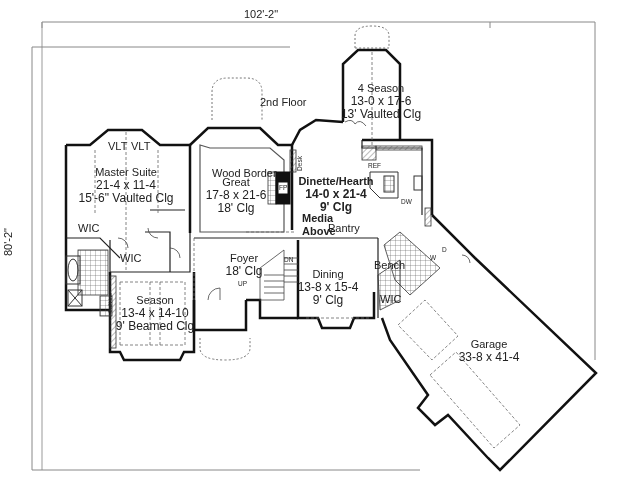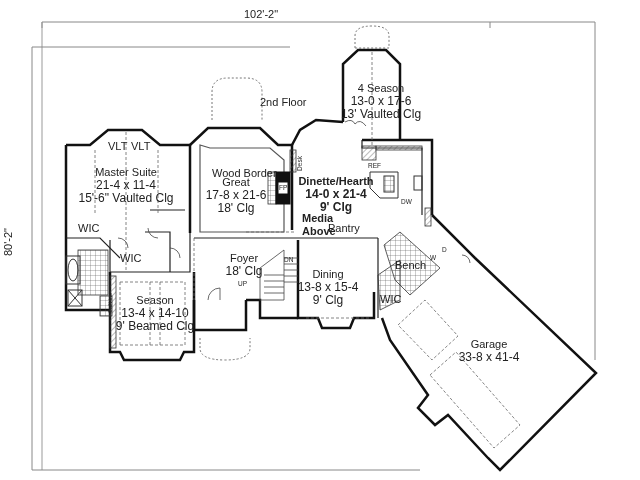--- a/index.html
+++ b/index.html
@@ -204,16 +204,16 @@
 <div class="note" style="left:328px; top:222px;">Pantry</div>
 <div class="note" style="left:368px; top:162px; font-size:6.5px;">REF</div>
 <div class="note" style="left:401px; top:198px; font-size:6.5px;">DW</div>
 <div class="note" style="left:279px; top:184px; font-size:6.5px;">FP</div>
 <div class="note" style="left:292px; top:160px; font-size:6.5px; transform:rotate(-90deg);">Desk</div>
 <div class="note" style="left:284px; top:256px; font-size:6.5px;">DN</div>
 <div class="note" style="left:238px; top:280px; font-size:6.5px;">UP</div>
 <div class="note" style="left:78px; top:222px;">WIC</div>
 <div class="note" style="left:120px; top:252px;">WIC</div>
 <div class="note" style="left:380px; top:293px;">WIC</div>
-<div class="note" style="left:385px; top:259px;padding-left:10px;">Bench</div>
+<div class="note" style="left:364px; top:259px;padding-left:10px;">Bench</div>
 <div class="note" style="left:430px; top:254px; font-size:6.5px;">W</div>
 <div class="note" style="left:442px; top:246px; font-size:6.5px;">D</div>
 <div class="note" style="left:100px; top:300px; font-size:5.5px; transform:rotate(-90deg);">Built-ins</div>
 
 </body></html>

